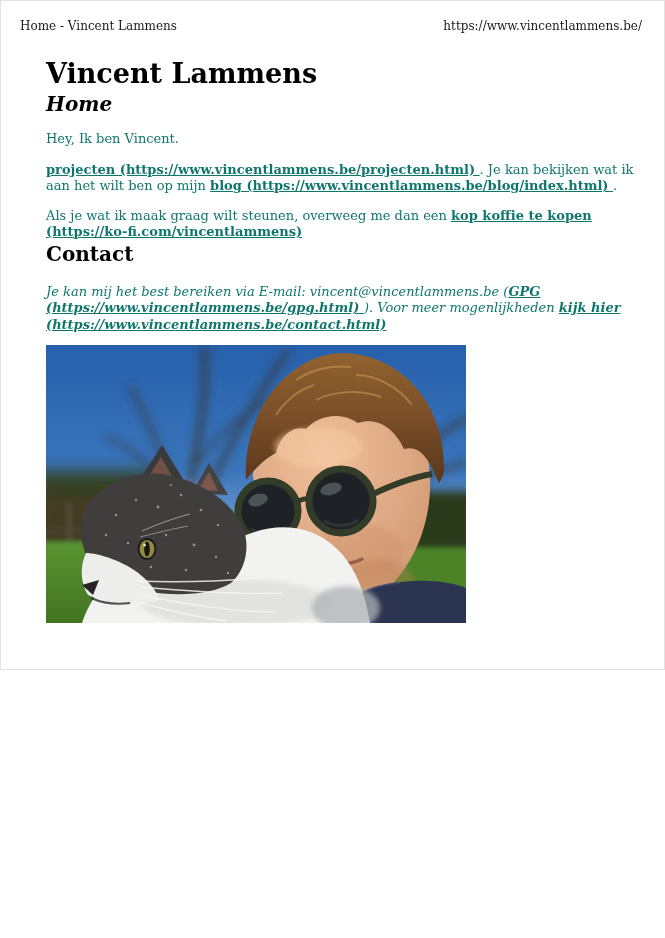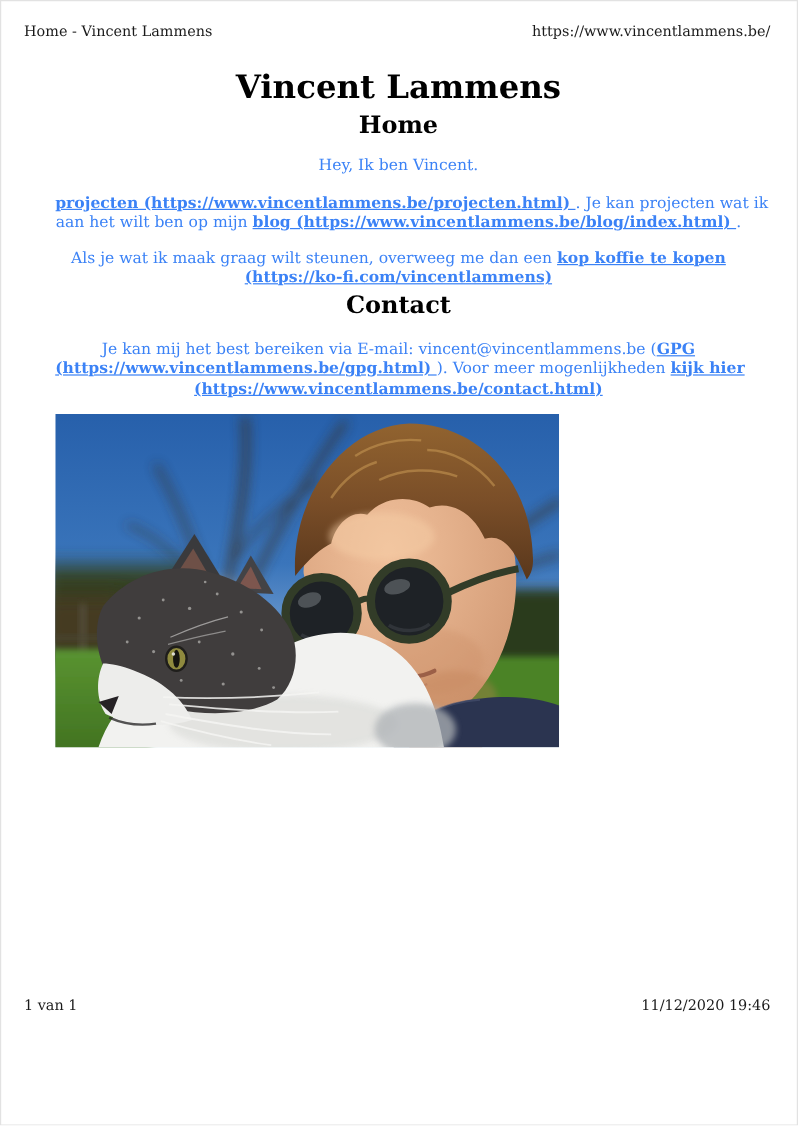--- a/index.html
+++ b/index.html
@@ -1,31 +1,31 @@
 <!DOCTYPE html>
 <html><head>
 <meta charset="utf-8">
 <style>
   html,body{margin:0;padding:0;background:#fff;}
   .page{
-    position:relative;width:665px;height:938px;background:#ffffff;overflow:hidden;
+    position:relative;width:665px;height:670px;background:#ffffff;overflow:hidden;
     font-family:"DejaVu Serif",serif;color:#111;
     box-shadow:inset 0 0 0 1px #e2e2e2;
   }
   .print-bar{
     position:absolute;left:20px;right:23px;display:flex;
     justify-content:space-between;font-size:12px;color:#1a1a1a;
   }
   .print-bar.top{top:19px;}
   .print-bar.bottom{top:831px;}
-  .content{position:absolute;left:46px;top:57px;width:572px;text-align:center;}
+  .content{position:absolute;left:46px;top:57px;width:572px;}
   h1.title{margin:0;font-size:27px;line-height:34px;font-weight:bold;color:#000;}
   h2.sec{margin:0;font-size:20px;line-height:26px;font-weight:bold;color:#000;}
-  .mt17{margin-top:17px;} .mt14{margin-top:14px;} .mt13{margin-top:13px;} .mt12{margin-top:12px;}
-  .para{font-size:13px;color:#3b82f6;}
+  .mt17{margin-top:17px;font-style:italic;} .mt14{margin-top:14px;} .mt13{margin-top:13px;} .mt12{margin-top:12px;}
+  .para{font-size:13px;color:#0f766e;}
   .para .pline{line-height:16.5px;white-space:nowrap;}
   .plink{font-weight:bold;text-decoration:underline;}
   .photo-wrap{width:420px;height:278px;overflow:hidden;}
   .photo-wrap svg{display:block;}
 </style>
 </head>
 <body>
 
 <div class="page">
 
@@ -35,21 +35,21 @@
   </div>
 
   <div class="content">
     <h1 class="title">Vincent Lammens</h1>
 
     <h2 class="sec mt17">Home</h2>
     <div class="para mt14">
         <div class="pline"><span>Hey, Ik ben Vincent.</span></div>
       </div>
     <div class="para mt14">
-        <div class="pline"><span class="plink">projecten (https://www.vincentlammens.be/projecten.html) </span><span>. Je kan projecten wat ik</span></div>
+        <div class="pline"><span class="plink">projecten (https://www.vincentlammens.be/projecten.html) </span><span>. Je kan bekijken wat ik</span></div>
         <div class="pline"><span>aan het wilt ben op mijn </span><span class="plink">blog (https://www.vincentlammens.be/blog/index.html) </span><span>.</span></div>
       </div>
     <div class="para mt13">
         <div class="pline"><span>Als je wat ik maak graag wilt steunen, overweeg me dan een </span><span class="plink">kop koffie te kopen</span></div>
         <div class="pline"><span class="plink">(https://ko-fi.com/vincentlammens)</span></div>
       </div>
 
     <h2 class="sec mt13">Contact</h2>
     <div class="para mt17">
         <div class="pline"><span>Je kan mij het best bereiken via E-mail: vincent@vincentlammens.be (</span><span class="plink">GPG</span></div>

